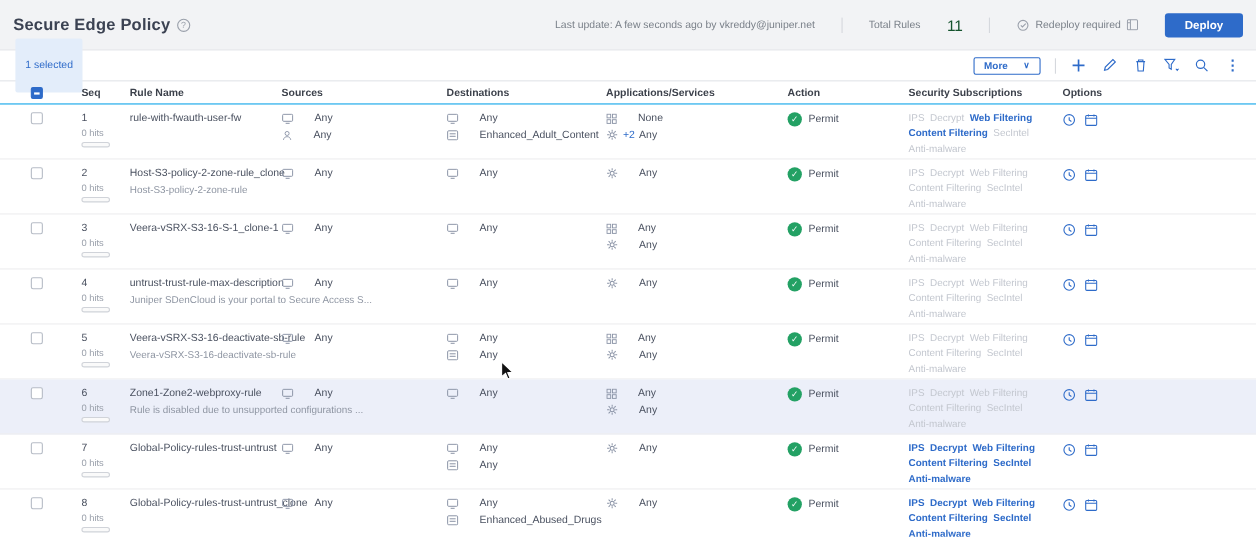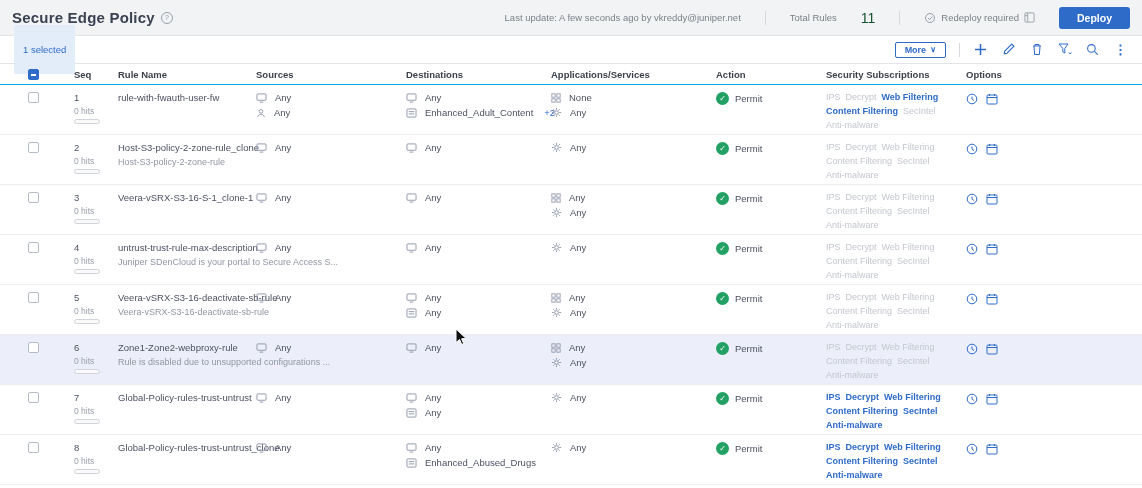--- a/index.html
+++ b/index.html
@@ -1,55 +1,55 @@
 <!DOCTYPE html>
 <html><head>
 <meta charset="utf-8">
 <style>
   *{box-sizing:border-box;margin:0;padding:0}
   html,body{width:1142px;height:488px;overflow:hidden}
   body{font-family:"Liberation Sans",sans-serif;background:#fff;position:relative;color:#4a5160}
 
   
-  .topbar{height:36px;background:#f2f3f5;display:flex;align-items:center;padding:0 12px;border-bottom:1px solid #e2e4e8}
+  .topbar{height:46px;background:#f2f3f5;display:flex;align-items:center;padding:0 12px;border-bottom:1px solid #e2e4e8}
   .title{font-size:15px;font-weight:bold;color:#3b4252;letter-spacing:.2px}
   .help{width:12px;height:12px;border:1px solid #9aa0ab;border-radius:50%;font-size:8px;color:#9aa0ab;display:inline-flex;align-items:center;justify-content:center;margin-left:6px;cursor:default}
   .top-right{margin-left:auto;display:flex;align-items:center;gap:24px}
   .muted{font-size:9.5px;color:#7a8089}
   .total-num{font-size:14px;color:#14532d}
   .vdiv{width:1px;height:14px;background:#d5d8dd;display:inline-block}
   .redeploy{display:flex;align-items:center;gap:5px;font-size:9.5px;color:#7a8089}
   .redeploy svg{display:block}
   .deploy{background:#2e6bc9;color:#fff;border:none;border-radius:3px;font-size:10.5px;font-weight:bold;padding:5px 18px;cursor:pointer}
 
   
   .toolbar{height:27px;display:flex;align-items:center;padding:0 14px;background:#fff}
   .chip{background:#e3edfa;color:#2e6bc9;font-size:9.5px;padding:19px 9px;border-radius:2px}
   .tb-right{margin-left:auto;display:flex;align-items:center;gap:13px;color:#2e6bc9}
-  .more-btn{border:1px solid #2e6bc9;color:#2e6bc9;background:#fff;font-size:9px;font-weight:bold;padding:2px 9px;border-radius:2px;display:flex;align-items:center;gap:4px;cursor:pointer}
+  .more-btn{border:1px solid #2e6bc9;color:#2e6bc9;background:#fff;font-size:9px;font-weight:bold;padding:2px 9px;border-radius:2px;display:flex;align-items:center;gap:14px;cursor:pointer}
   .tb-icon{display:inline-flex;align-items:center;justify-content:center;width:15px;height:15px;cursor:pointer;color:#2e6bc9}
   .kebab{font-size:13px;font-weight:bold;line-height:1}
 
   
   .grid{display:grid;grid-template-columns:58px 52px 138px 150px 145px 165px 110px 140px 1fr}
   .thead{border-top:1px solid #e2e4e8;border-bottom:1px solid #0ea5e9;font-size:9.5px;font-weight:bold;color:#3c414b;padding:5px 0 4px}
   .cell{padding:0 8px 0 8px;min-width:0}
   .trow{border-bottom:1px solid #ededef;font-size:9.5px;padding:7px 0 4px;min-height:42px;align-items:start}
   .trow.disabled{background:#eceff9}
   .cb{width:11px;height:11px;border:1px solid #b6bcc6;border-radius:2px;margin-left:20px;display:block;background:#fff;cursor:pointer;position:relative}
   .cb.indeterminate{background:#2e6bc9;border-color:#2e6bc9}
   .cb.indeterminate::after{content:"";position:absolute;left:2px;right:2px;top:4px;height:1.5px;background:#fff}
   .seqcell{padding-left:16px}
   .seq-num{color:#4a5160}
   .hits{color:#9aa0ab;font-size:8.5px;margin-top:3px}
   .pill{width:26px;height:5px;border:1px solid #d0d3d9;border-radius:3px;margin-top:3px;background:#fafafa}
   .namecell{overflow:visible}
   .name{color:#4a5160;white-space:nowrap;cursor:pointer}
   .subtext{color:#8f96a3;margin-top:4px;font-size:9px;white-space:nowrap}
-  .entry{display:flex;align-items:center;gap:8px;margin-bottom:4px;white-space:nowrap}
+  .entry{display:flex;align-items:center;gap:19px;margin-bottom:4px;white-space:nowrap}
   .eicon{color:#8a93a6;display:inline-flex;flex:none}
   .elabel{color:#4a5160}
   .extra{color:#2e6bc9;margin-left:3px;cursor:pointer}
   .actioncell{display:flex;align-items:center;gap:6px}
   .aic{width:13px;height:13px;border-radius:50%;display:inline-flex;align-items:center;justify-content:center;font-size:8px;flex:none}
   .aic.permit{background:#23a164;color:#fff}
   .aic.redirect{border:1px solid #d9534f;color:#d9534f;background:#fdecec;font-size:9px}
   .subs{display:flex;flex-wrap:wrap;column-gap:5px;row-gap:4px;align-content:flex-start;font-size:9px;color:#c3c7cf}
   .sub{white-space:nowrap}
   .sub.on{color:#2e6bc9;font-weight:bold;cursor:pointer}

